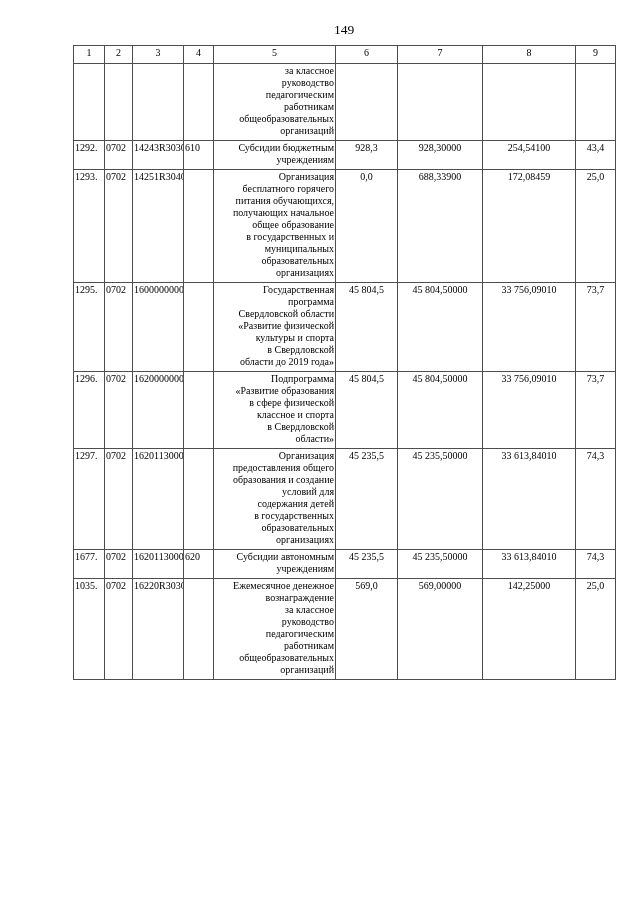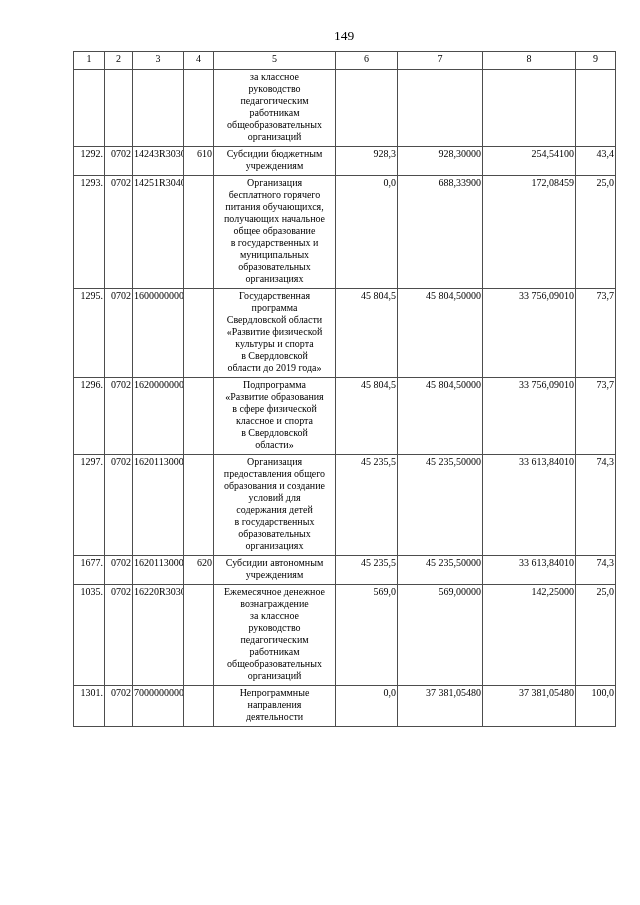--- a/index.html
+++ b/index.html
@@ -6,21 +6,21 @@
     margin: 0;
     padding: 0;
     background: #ffffff;
     width: 640px;
     height: 905px;
     font-family: "Liberation Serif", "DejaVu Serif", serif;
     color: #000000;
     overflow: hidden;
   }
   .sheet {
-    padding-top: 28px;
+    padding-top: 22px;
   }
   .content {
     width: 542px;
     margin-left: 73px;
   }
   .page-number {
     text-align: center;
     font-size: 13.5px;
     line-height: 16px;
     margin-bottom: 7px;
@@ -37,28 +37,28 @@
     vertical-align: top;
     padding: 1px 1px 3px 1px;
     overflow: hidden;
   }
   table.budget { border: 1.5px solid #4d4d4d; }
   td.hdr {
     text-align: center;
     padding: 2px 0 3px 0;
     height: 13px;
   }
-  td.c1, td.c2, td.c3, td.c4 { text-align: right; }
+  td.c1, td.c2, td.c3, td.c4 { text-align: left; }
   td.c5 {
-    text-align: center;
+    text-align: right;
     white-space: pre-line;
     padding-left: 3px;
     padding-right: 2px;
   }
-  td.c6, td.c7, td.c8, td.c9 { text-align: right; }
+  td.c6, td.c7, td.c8, td.c9 { text-align: center; }
 </style>
 </head>
 <body>
 
 <div class="sheet">
   <div class="content">
     <div class="page-number">149</div>
 
     <table class="budget">
       <colgroup>
@@ -207,29 +207,16 @@
 руководство
 педагогическим
 работникам
 общеобразовательных
 организаций</td>
             <td class="c6">569,0</td>
             <td class="c7">569,00000</td>
             <td class="c8">142,25000</td>
             <td class="c9">25,0</td>
           </tr>
-          <tr>
-            <td class="c1">1301.</td>
-            <td class="c2">0702</td>
-            <td class="c3">7000000000</td>
-            <td class="c4"></td>
-            <td class="c5">Непрограммные
-направления
-деятельности</td>
-            <td class="c6">0,0</td>
-            <td class="c7">37 381,05480</td>
-            <td class="c8">37 381,05480</td>
-            <td class="c9">100,0</td>
-          </tr>
         </tbody>
     </table>
   </div>
 </div>
 
 </body></html>

